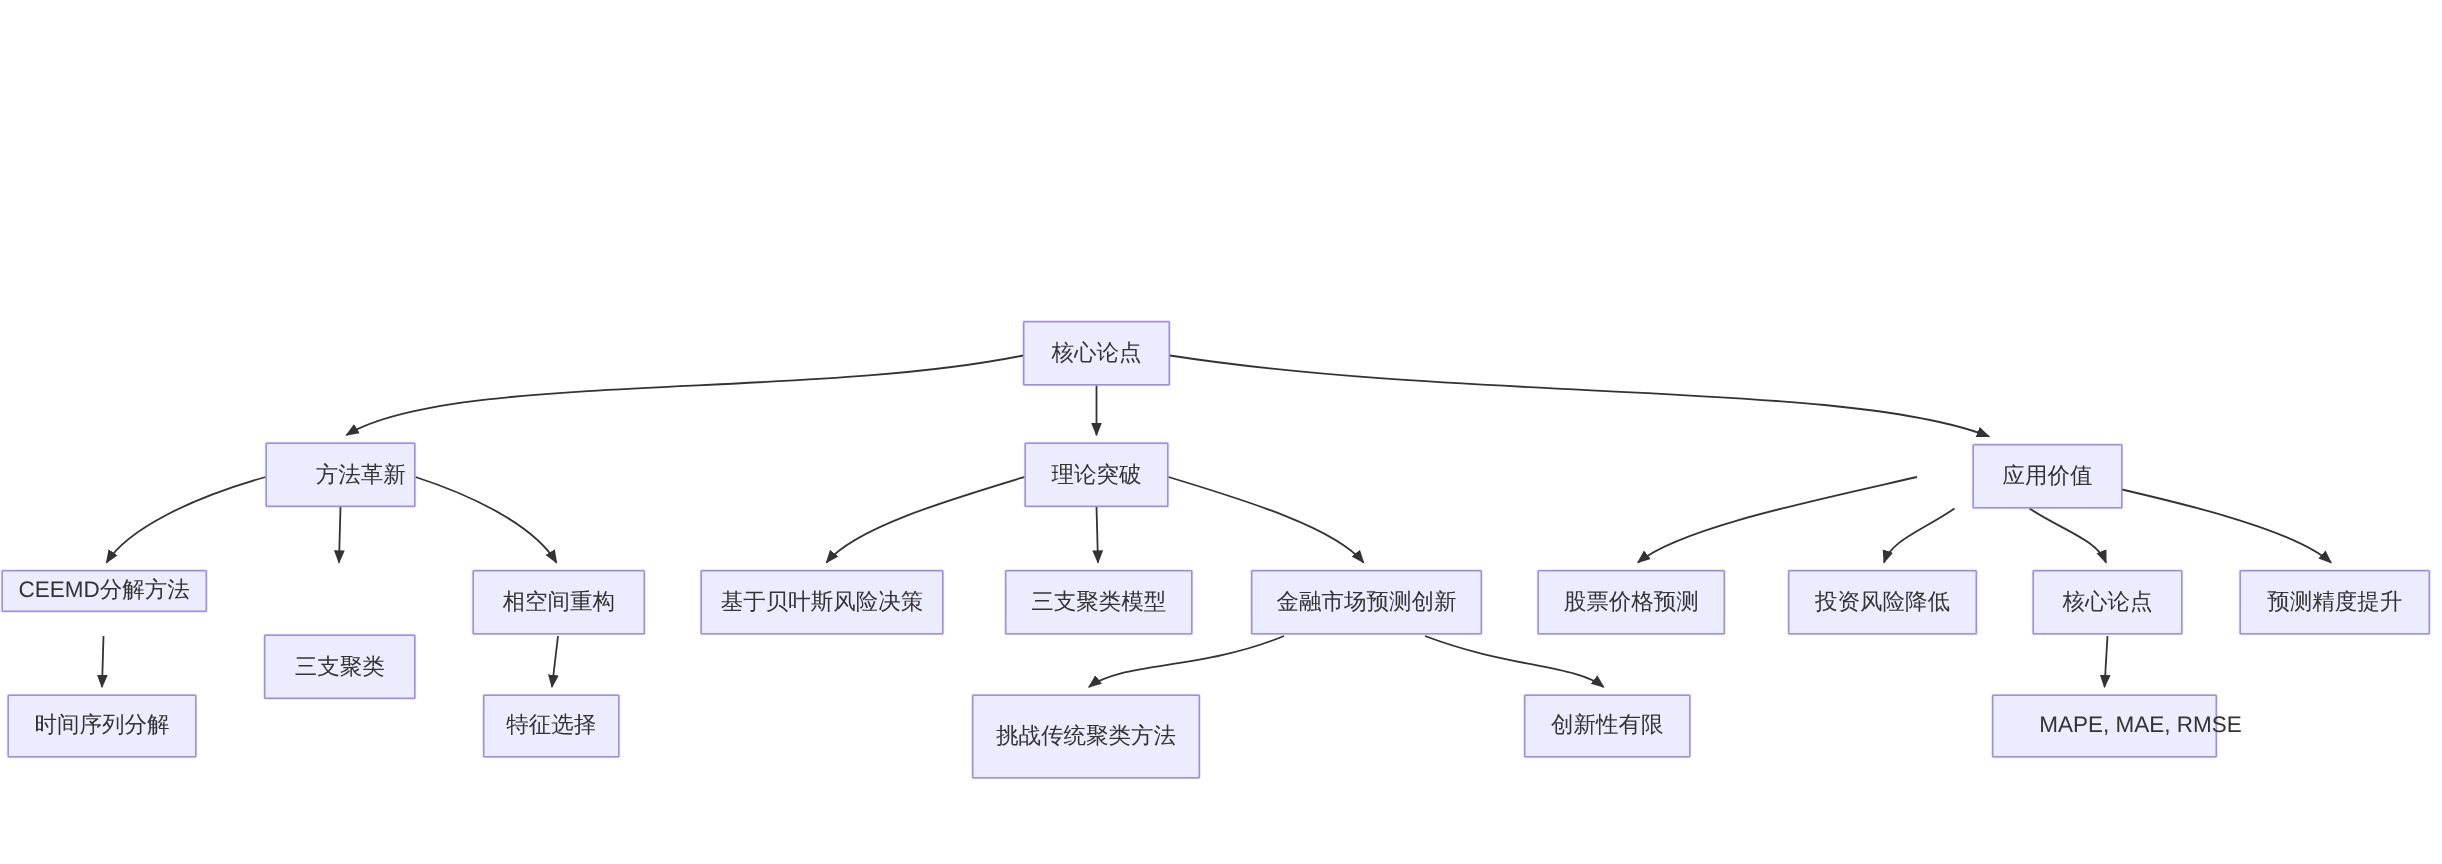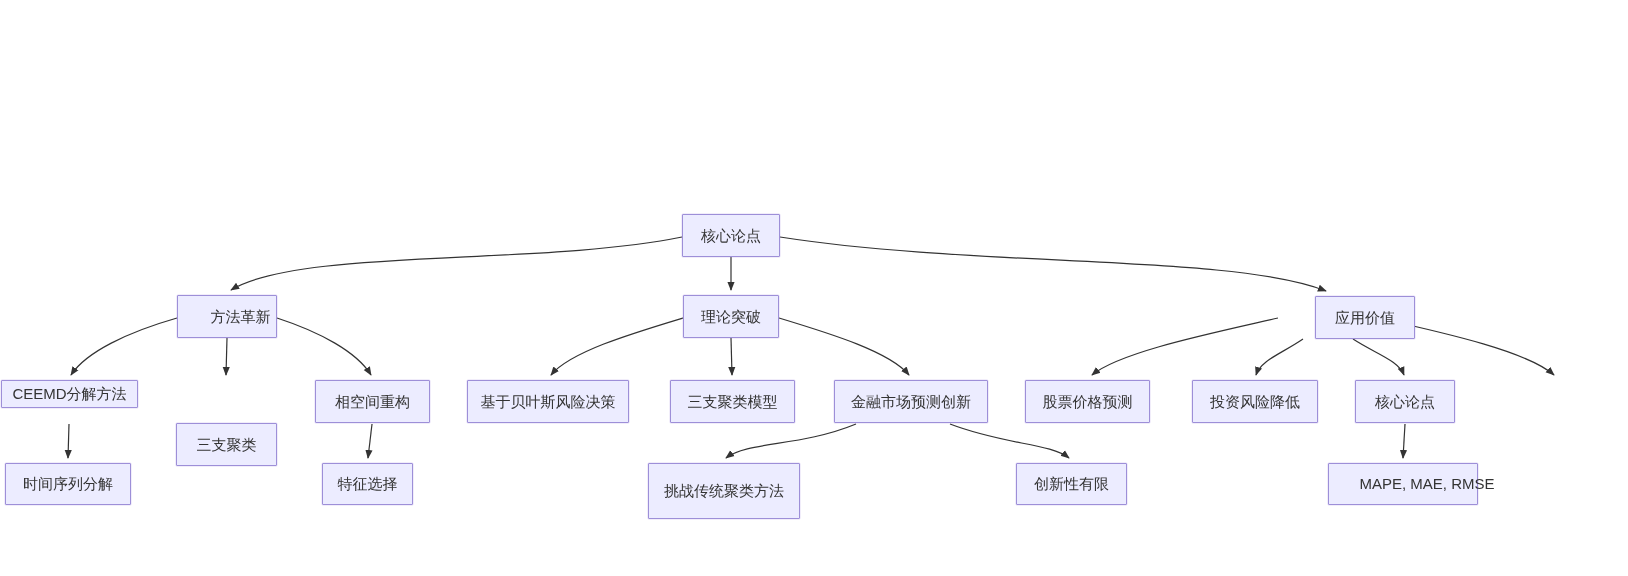--- a/index.html
+++ b/index.html
@@ -121,20 +121,23 @@
   </div>
 
   <div class="node" style="left:1192px; top:380px; width:126px; height:43px;">
     <span>投资风险降低</span>
   </div>
 
   <div class="node" style="left:1355px; top:380px; width:100px; height:43px;">
     <span>核心论点</span>
   </div>
 
+  <div class="node" style="left:1493px; top:380px; width:127px; height:43px;">
+    <span>预测精度提升</span>
+  </div>
 
   <div class="node" style="left:5px; top:463px; width:126px; height:42px;">
     <span>时间序列分解</span>
   </div>
 
   <div class="node" style="left:322px; top:463px; width:91px; height:42px;">
     <span>特征选择</span>
   </div>
 
   <div class="node" style="left:648px; top:463px; width:152px; height:56px;">

